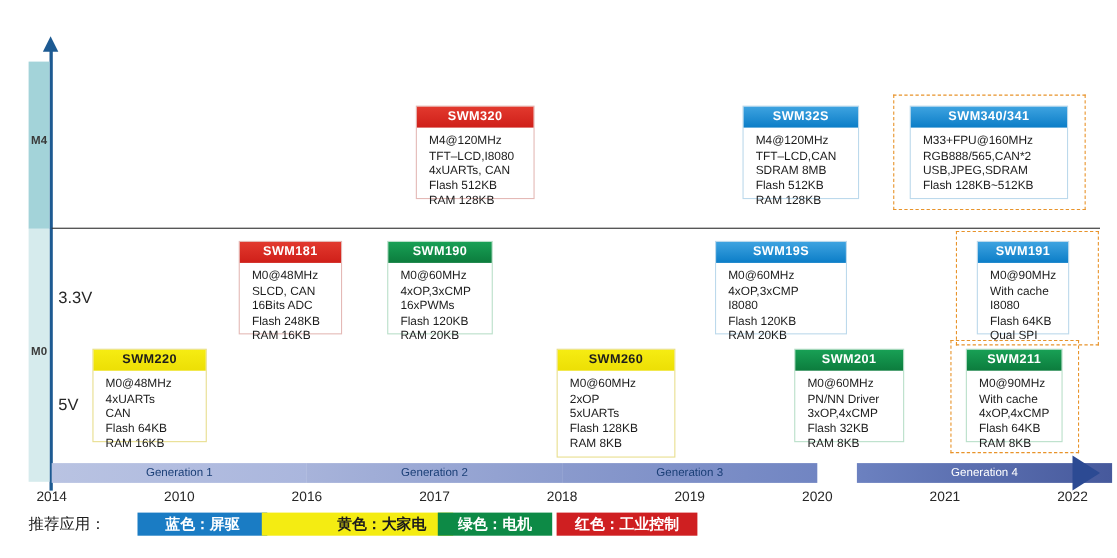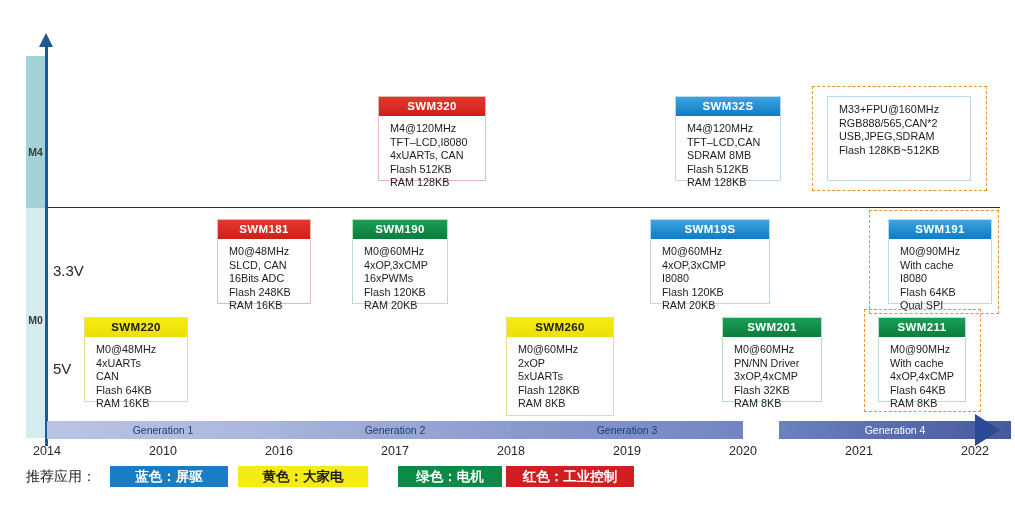--- a/index.html
+++ b/index.html
@@ -68,21 +68,21 @@
   }
   .rail-label {
     position: absolute;
     left: 20px;
     width: 31px;
     text-align: center;
     font-size: 10.5px;
     font-weight: bold;
     color: #3a3a3a;
   }
-  #rail-label-m4 { top: 122px; margin-top: 24px; }
+  #rail-label-m4 { top: 122px; }
   #rail-label-m0 { top: 314px; }
 
   #divider {
     position: absolute;
     left: 47px;
     top: 207px;
     width: 953px;
     height: 1px;
     background: #2e2e2e;
   }
@@ -207,22 +207,22 @@
   .legend-chip {
     position: absolute;
     top: 466px;
     height: 21px;
     line-height: 21px;
     text-align: center;
     font-size: 13.5px;
     font-weight: bold;
     white-space: nowrap;
   }
-  .chip-blue   { background: #1a7cc4; color: #ffffff; }
-  .chip-yellow { background: #f4ec12; color: #1c1c1c; }
+  .chip-blue   { background: #1a7cc4; color: #ffffff; margin-left: 15px; }
+  .chip-yellow { background: #f4ec12; color: #1c1c1c; padding-left: 44px; }
   .chip-green  { background: #0d8a46; color: #ffffff; margin-left: 10px; }
   .chip-red    { background: #cf1f21; color: #ffffff; }
 </style>
 </head>
 <body>
 
 <div id="canvas">
 
 
   <div id="y-axis-arrow"></div>
@@ -253,20 +253,21 @@
         <div class="card-body">
           <div>M4@120MHz</div>
           <div>TFT–LCD,CAN</div>
           <div>SDRAM 8MB</div>
           <div>Flash 512KB</div>
           <div>RAM 128KB</div>
         </div>
       </div>
       <div class="dash-box" style="left: 812px; top: 86px; width: 175px; height: 105px;"></div>
       <div class="card border-blue" style="left: 827px; top: 96px; width: 144px; height: 85px;">
+        <div class="card-head head-blue">SWM340/341</div>
         <div class="card-body">
           <div>M33+FPU@160MHz</div>
           <div>RGB888/565,CAN*2</div>
           <div>USB,JPEG,SDRAM</div>
           <div>Flash 128KB~512KB</div>
         </div>
       </div>
       <div class="card border-red" style="left: 217px; top: 219px; width: 94px; height: 85px;">
         <div class="card-head head-red">SWM181</div>
         <div class="card-body">
@@ -291,21 +292,21 @@
         <div class="card-head head-blue">SWM19S</div>
         <div class="card-body">
           <div>M0@60MHz</div>
           <div>4xOP,3xCMP</div>
           <div>I8080</div>
           <div>Flash 120KB</div>
           <div>RAM 20KB</div>
         </div>
       </div>
       <div class="dash-box" style="left: 869px; top: 210px; width: 130px; height: 104px;"></div>
-      <div class="card border-blue" style="left: 888px; top: 219px; width: 104px; height: 85px;">
+      <div class="card border-blue" style="left: 888px; top: 219px; width: 84px; height: 85px;">
         <div class="card-head head-blue">SWM191</div>
         <div class="card-body">
           <div>M0@90MHz</div>
           <div>With cache</div>
           <div>I8080</div>
           <div>Flash 64KB</div>
           <div>Qual SPI</div>
         </div>
       </div>
       <div class="card border-yellow" style="left: 84px; top: 317px; width: 104px; height: 85px;">

